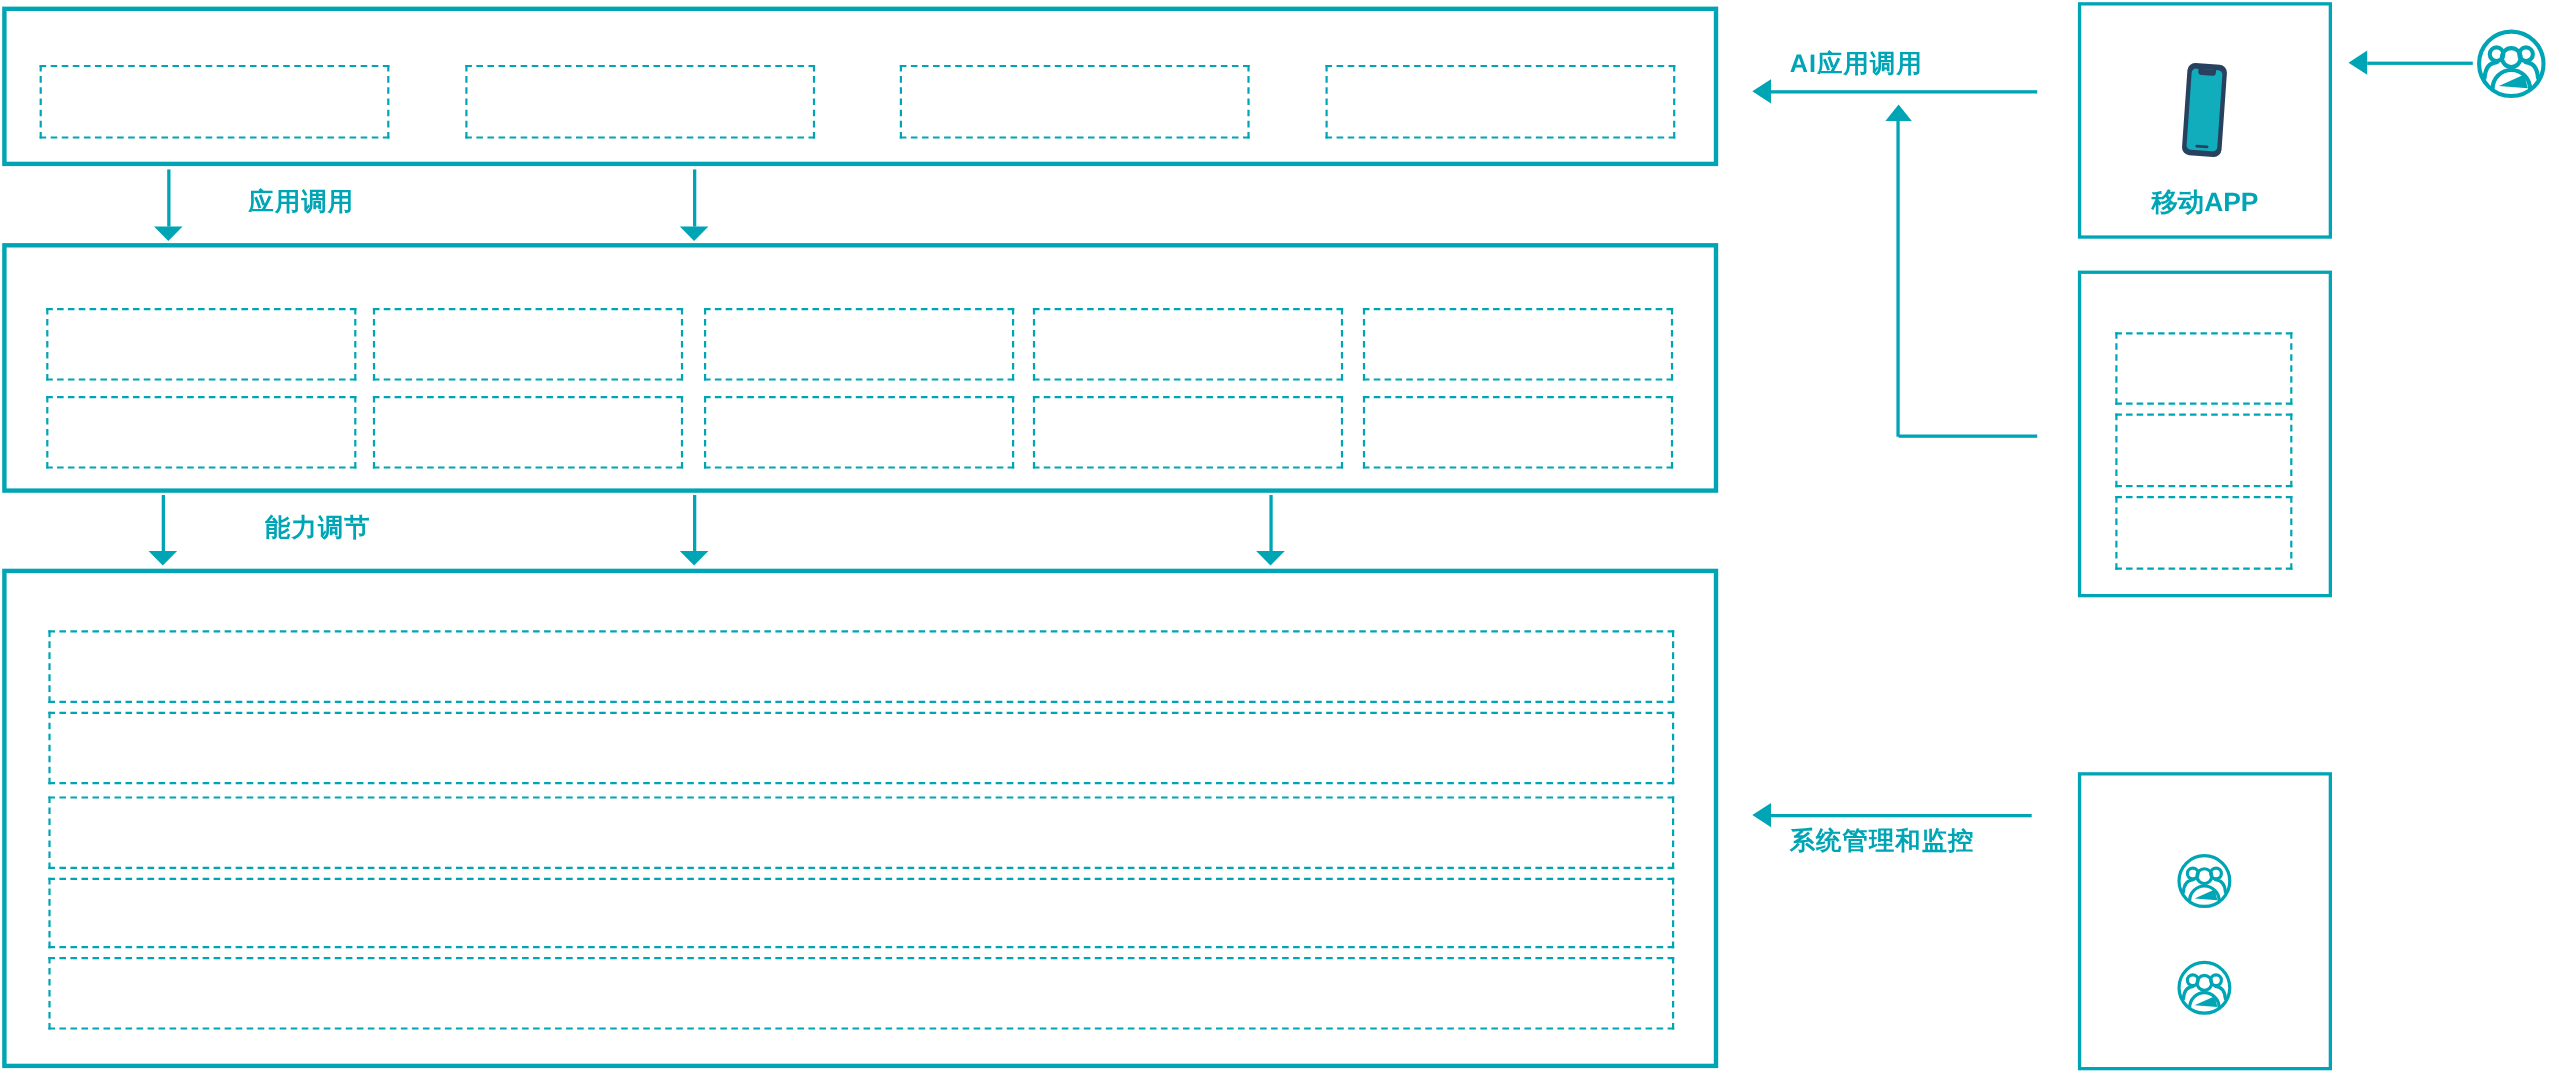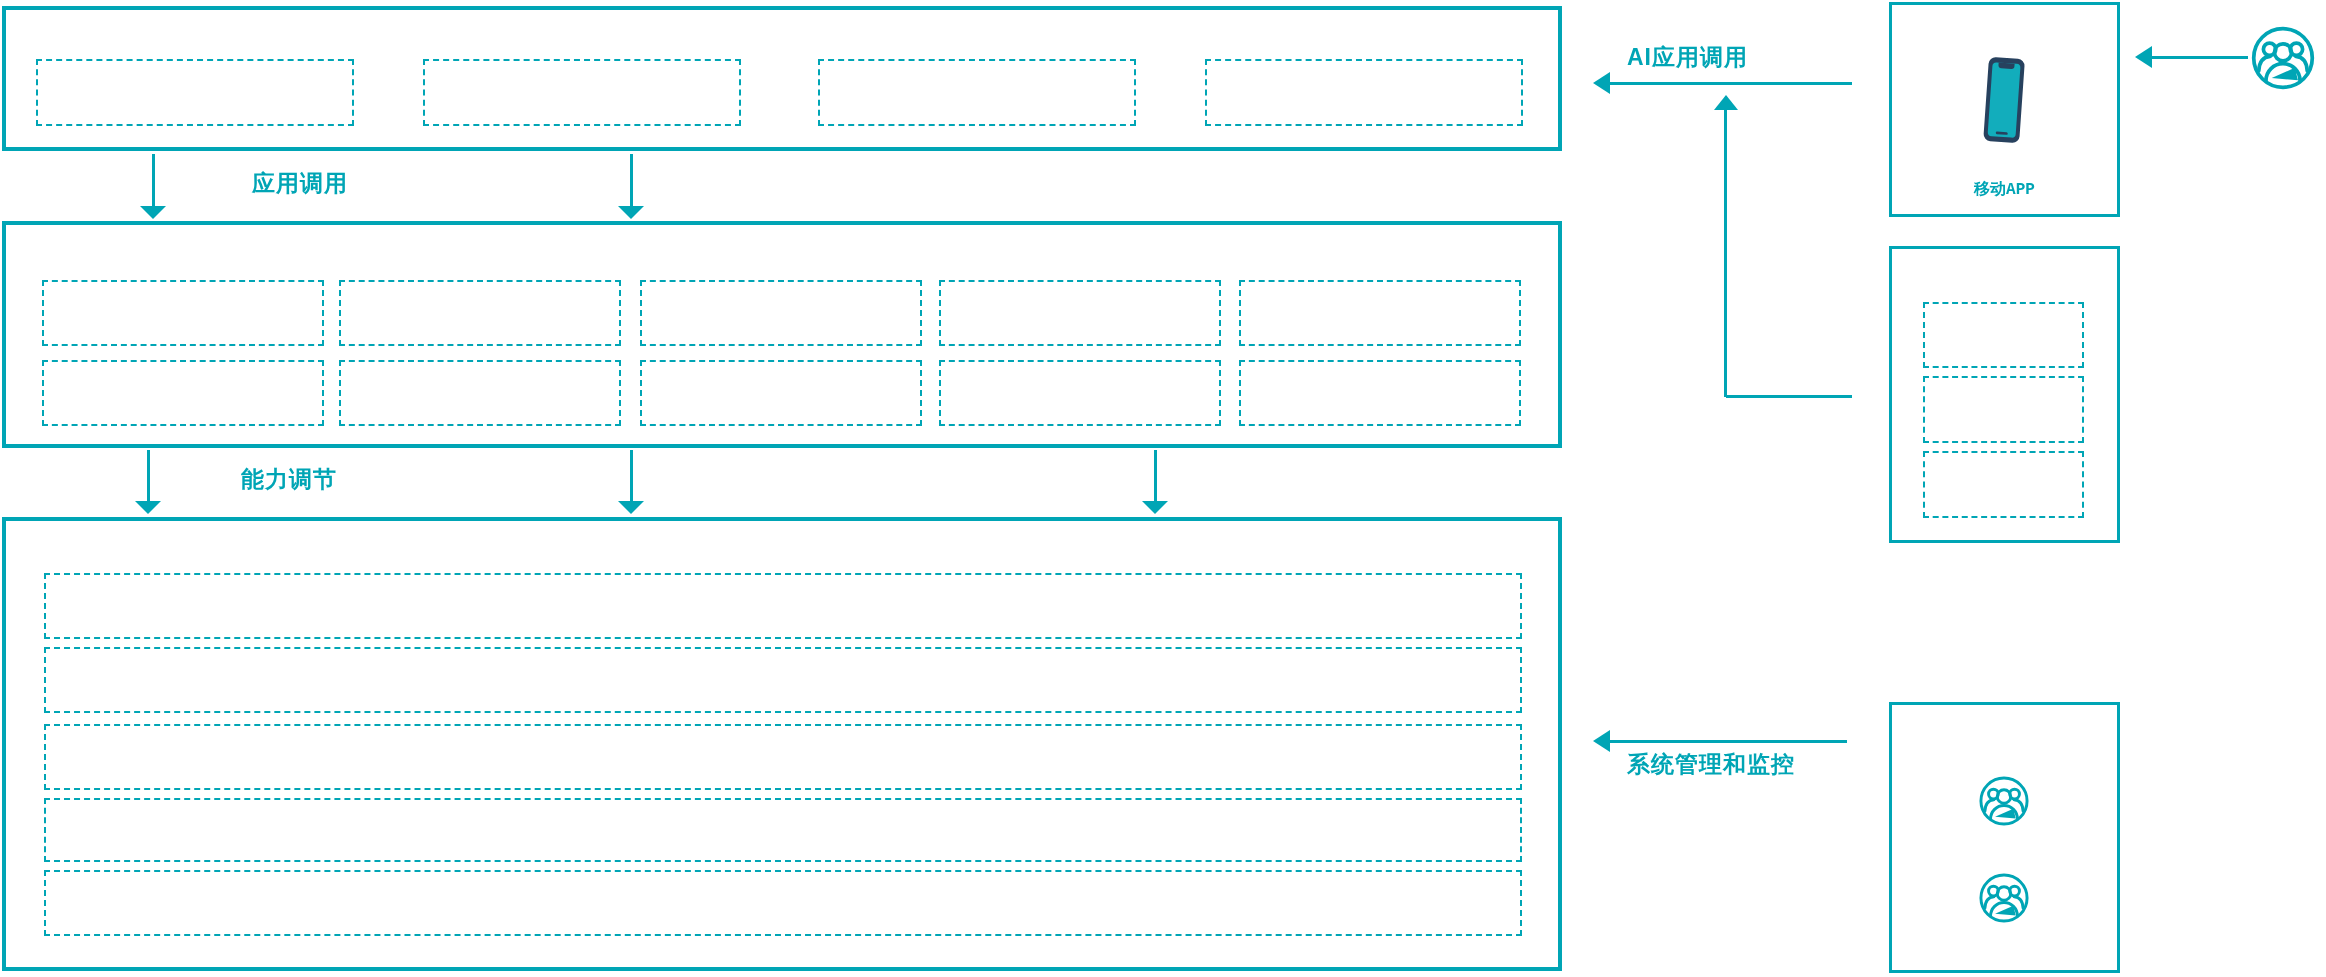--- a/index.html
+++ b/index.html
@@ -34,21 +34,21 @@
   .ad-line{width:3px;flex:1;background:var(--accent);}
   .ad-head{width:0;height:0;border-left:13px solid transparent;border-right:13px solid transparent;border-top:13px solid var(--accent);}
   .arrow-left{position:absolute;height:22px;display:flex;align-items:center;}
   .al-head{width:0;height:0;border-top:11px solid transparent;border-bottom:11px solid transparent;border-right:17px solid var(--accent);}
   .al-line{flex:1;height:3px;background:var(--accent);}
   .vline{position:absolute;width:3px;background:var(--accent);}
   .hline{position:absolute;height:3px;background:var(--accent);}
   .up-head{position:absolute;width:0;height:0;border-left:12px solid transparent;border-right:12px solid transparent;border-bottom:15px solid var(--accent);}
   
   .icon{position:absolute;display:block;}
-  .mobile-label{position:absolute;left:0;right:0;bottom:14px;text-align:center;color:var(--accent);font-weight:bold;font-size:16px;font-family:Liberation Mono, monospace;}
+  .mobile-label{position:absolute;left:0;right:0;bottom:14px;text-align:center;color:var(--accent);font-weight:bold;font-size:24px;}
 </style>
 </head>
 <body>
 
 <div class="canvas">
 
   <div class="band" style="left:2px;top:6px;width:1560px;height:145px;">
     <div class="ph" style="left:30px;top:49px;width:318px;height:67px;"></div>
     <div class="ph" style="left:417px;top:49px;width:318px;height:67px;"></div>
     <div class="ph" style="left:812px;top:49px;width:318px;height:67px;"></div>
@@ -56,21 +56,21 @@
   </div>
 
   <div class="arrow-down" style="left:140px;top:154px;height:65px;">
     <div class="ad-line"></div>
     <div class="ad-head"></div>
   </div>
   <div class="arrow-down" style="left:618px;top:154px;height:65px;">
     <div class="ad-line"></div>
     <div class="ad-head"></div>
   </div>
-  <span class="lbl" style="left:252px;top:170px;">应用调用</span>
+  <span class="lbl" style="left:226px;top:170px;">应用调用</span>
 
   <div class="band" style="left:2px;top:221px;width:1560px;height:227px;">
     <div class="ph" style="left:36px;top:55px;width:282px;height:66px;"></div>
     <div class="ph" style="left:333px;top:55px;width:282px;height:66px;"></div>
     <div class="ph" style="left:634px;top:55px;width:282px;height:66px;"></div>
     <div class="ph" style="left:933px;top:55px;width:282px;height:66px;"></div>
     <div class="ph" style="left:1233px;top:55px;width:282px;height:66px;"></div>
     <div class="ph" style="left:36px;top:135px;width:282px;height:66px;"></div>
     <div class="ph" style="left:333px;top:135px;width:282px;height:66px;"></div>
     <div class="ph" style="left:634px;top:135px;width:282px;height:66px;"></div>

